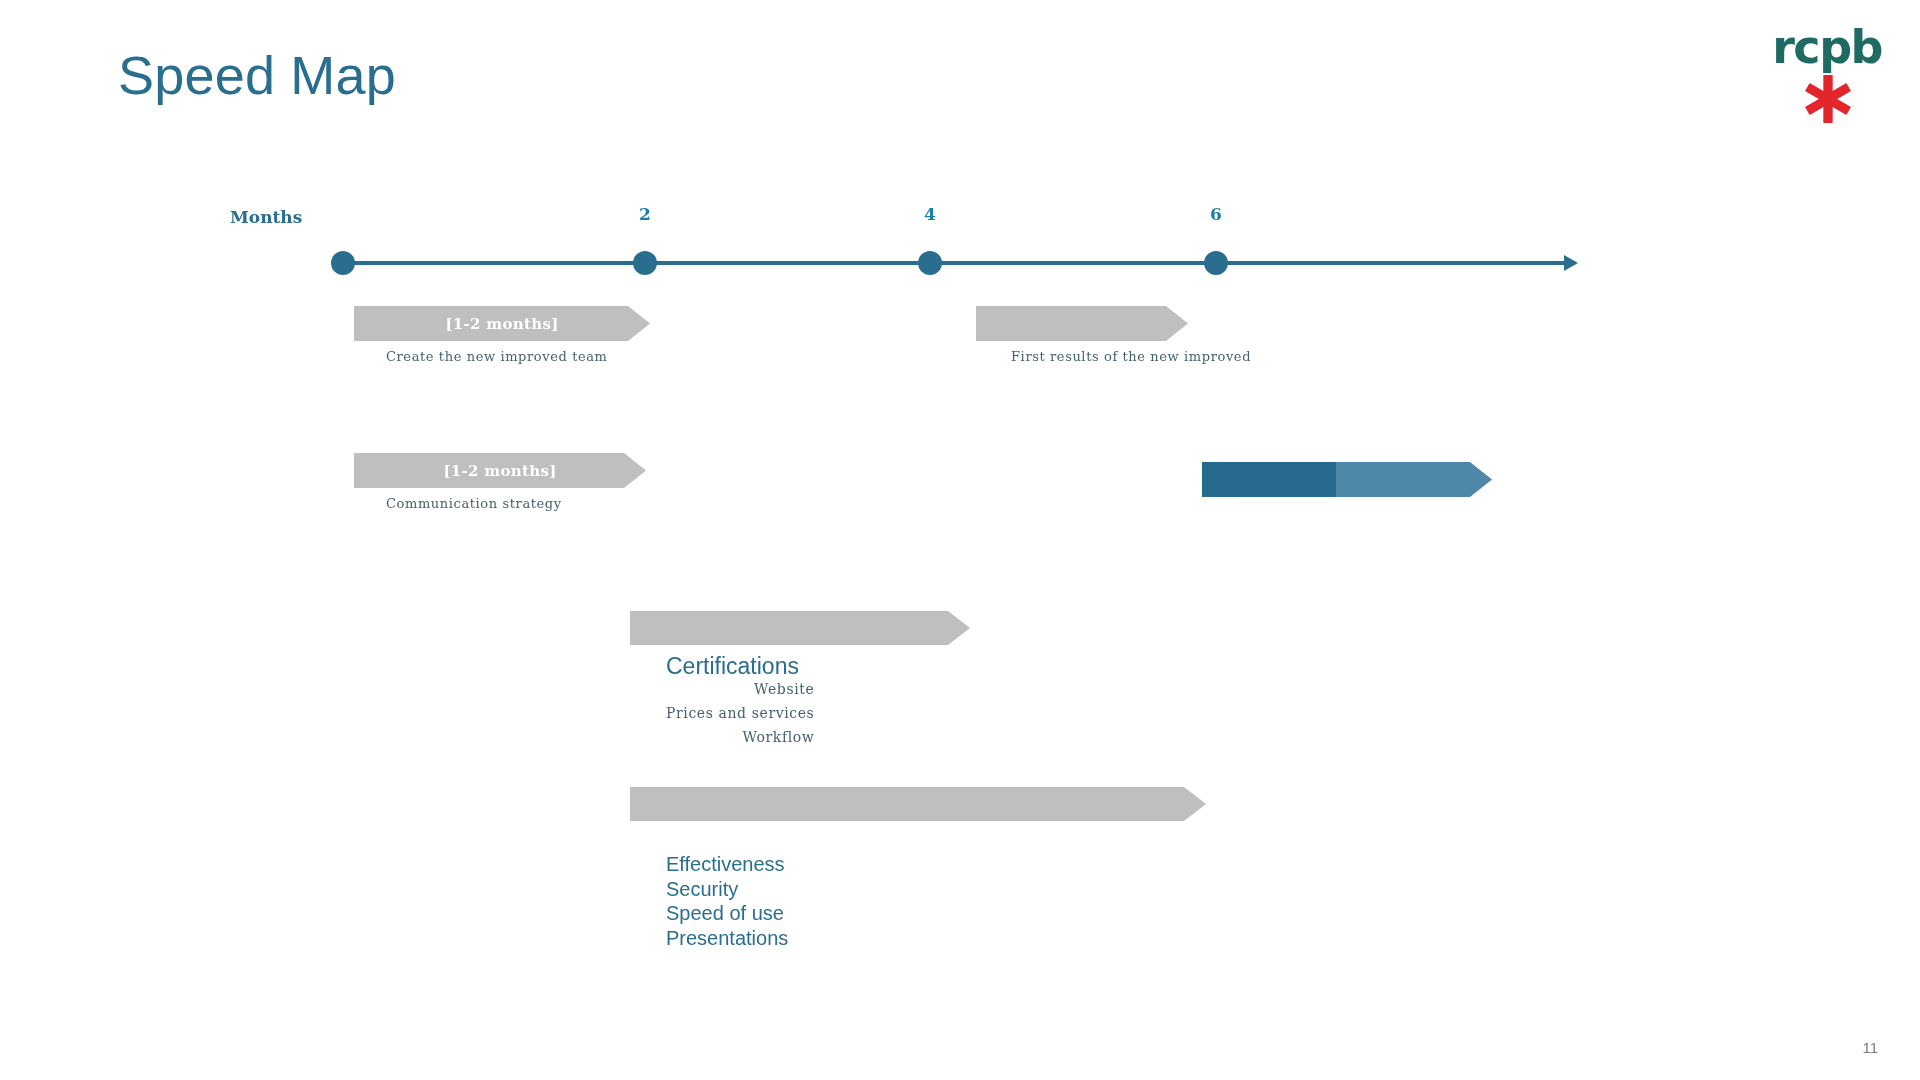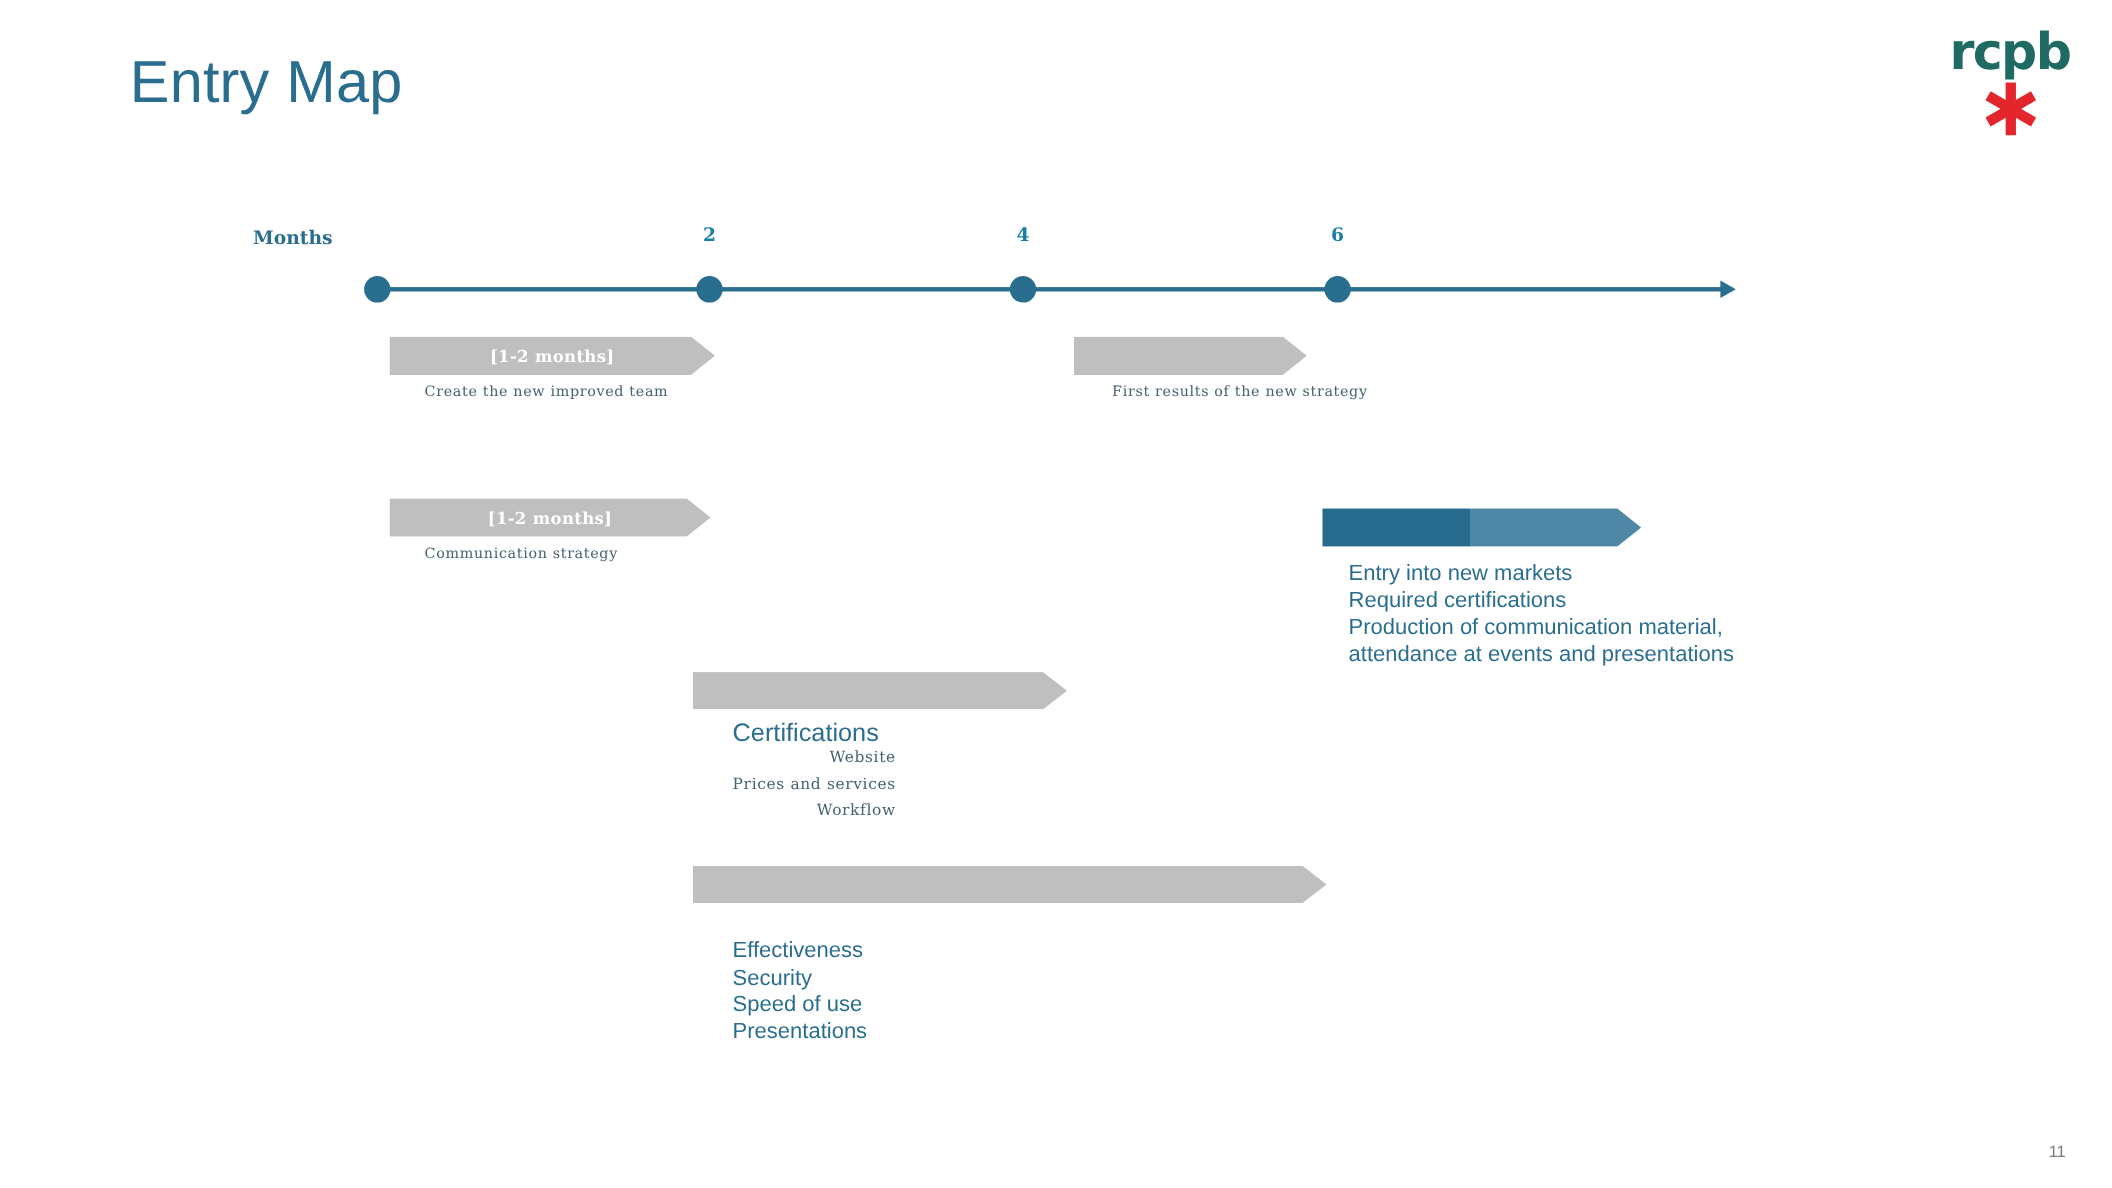--- a/index.html
+++ b/index.html
@@ -166,21 +166,21 @@
     right: 42px;
     bottom: 24px;
     font-size: 15px;
     color: #7b7b7b;
     font-family: "Liberation Sans", sans-serif;
   }
 </style>
 </head>
 <body>
 
-<div id="slide-title">Entry Map</div>
+<div id="slide-title">Speed Map</div>
 
 <div id="logo">
   <span id="logo-word">rcpb</span>
   <span id="logo-star">
     <svg width="52" height="52" viewBox="0 0 100 100" aria-hidden="true">
       <g fill="#e3262b">
         <rect x="41" y="4" width="18" height="92" rx="1"></rect>
         <rect x="41" y="4" width="18" height="92" rx="1" transform="rotate(60 50 50)"></rect>
         <rect x="41" y="4" width="18" height="92" rx="1" transform="rotate(120 50 50)"></rect>
       </g>
@@ -205,33 +205,29 @@
   <div class="axis-node" style="left:1198px"></div>
 
   <div class="chevron chevron-gray chev-clip-tail" style="left:336px; top:306px; width:296px; height:35px;">
     <span class="chevron-label">[1-2 months]</span>
   </div>
   <div class="caption-serif" style="left:368px; top:349px;">Create the new improved team</div>
 
   <div class="chevron chevron-gray chev-clip-tail" style="left:958px; top:306px; width:212px; height:35px;">
     <span class="chevron-label"></span>
   </div>
-  <div class="caption-serif" style="left:993px; top:349px;">First results of the new strategy</div>
+  <div class="caption-serif" style="left:993px; top:349px;">First results of the new improved</div>
 
   <div class="chevron chevron-gray chev-clip-tail" style="left:336px; top:453px; width:292px; height:35px;">
     <span class="chevron-label">[1-2 months]</span>
   </div>
   <div class="caption-serif" style="left:368px; top:496px;">Communication strategy</div>
 
   <div class="chevron chevron-blue-dark chev-clip-mid" style="left:1184px; top:462px; width:156px; height:35px;"></div>
   <div class="chevron chevron-blue-light chev-clip-mid" style="left:1318px; top:462px; width:156px; height:35px;"></div>
-  <div class="caption-sans" style="left:1208px; top:509px;">Entry into new markets
-Required certifications
-Production of communication material,
-attendance at events and presentations</div>
 
   <div class="chevron chevron-gray chev-clip-tail" style="left:612px; top:611px; width:340px; height:34px;">
     <span class="chevron-label"></span>
   </div>
   <div class="caption-heading" style="left:648px; top:653px;">Certifications</div>
   <div class="caption-serif-list" style="left:648px; top:677px;">
     <div>Website</div>
     <div>Prices and services</div>
     <div>Workflow</div>
   </div>

